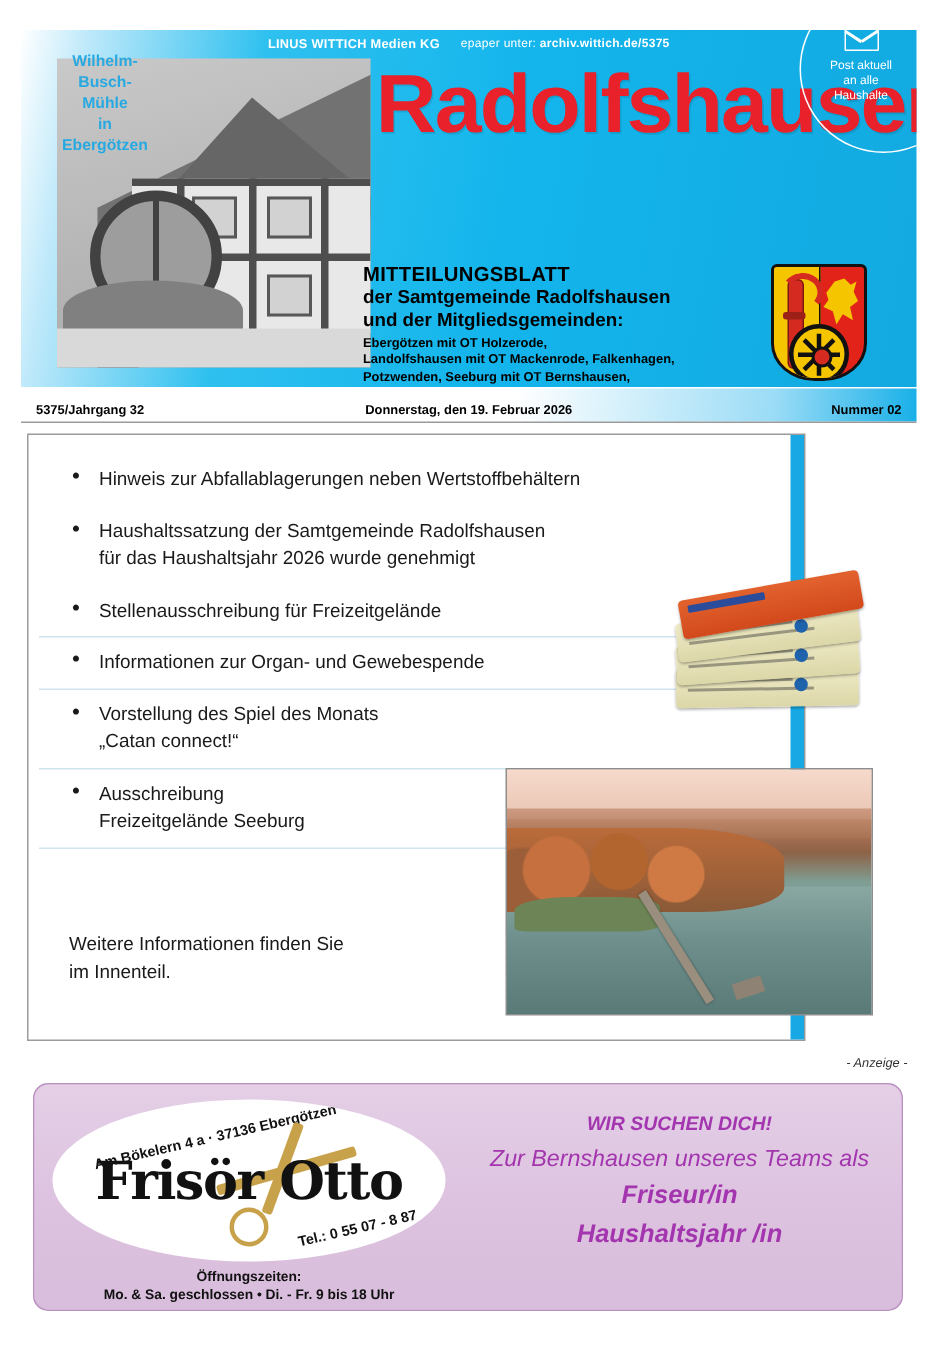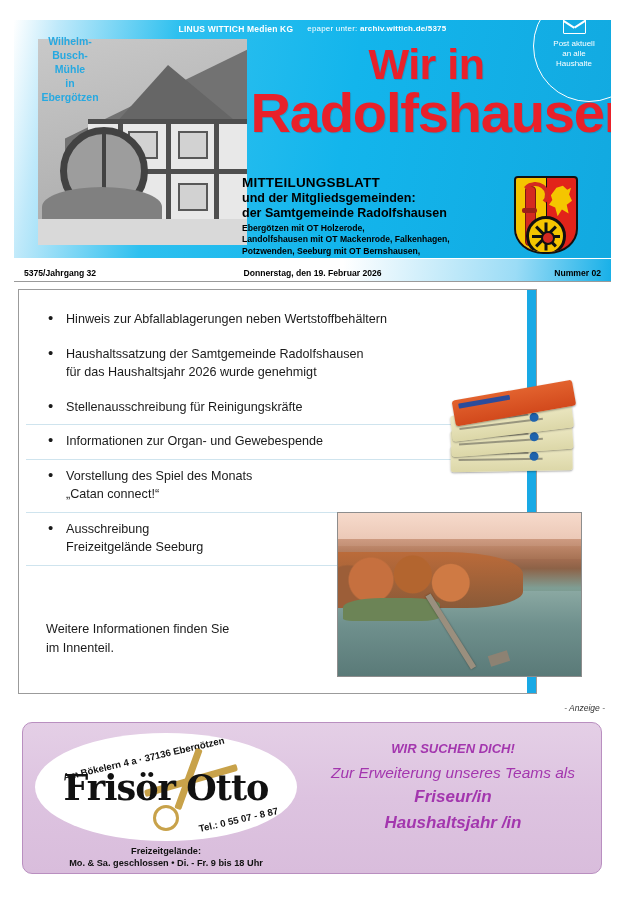--- a/index.html
+++ b/index.html
@@ -601,28 +601,27 @@
 
   <div class="mill-caption">
     <div>Wilhelm-</div>
     <div>Busch-</div>
     <div>Mühle</div>
     <div>in</div>
     <div>Ebergötzen</div>
   </div>
 
   <div class="title-block">
-    <div class="title-line1">Wir in</div>
     <div class="title-line2">Radolfshausen</div>
   </div>
 
   <div class="subtitle-block">
     <div class="sub-head">MITTEILUNGSBLATT</div>
+    <div class="sub-line">der Samtgemeinde Radolfshausen</div>
     <div class="sub-line">und der Mitgliedsgemeinden:</div>
-    <div class="sub-line">der Samtgemeinde Radolfshausen</div>
     <div class="sub-small">
       <div>Ebergötzen mit OT Holzerode,</div>
       <div>Landolfshausen mit OT Mackenrode, Falkenhagen,</div>
       <div>Potzwenden, Seeburg mit OT Bernshausen,</div>
       <div>Seulingen und Waake mit OT Bösinghausen</div>
     </div>
   </div>
 
   <div class="wappen">
     <div class="wappen-shield">
@@ -657,21 +656,21 @@
   <span class="dc">Donnerstag, den 19. Februar 2026</span>
   <span class="dr">Nummer 02</span>
 </div>
 
 <div class="panel">
   <div class="panel-blue-edge"></div>
 
   <div class="bullets">
     <div class="bullet">Hinweis zur Abfallablagerungen neben Wertstoffbehältern</div>
     <div class="bullet">Haushaltssatzung der Samtgemeinde Radolfshausen<br>für das Haushaltsjahr 2026 wurde genehmigt</div>
-    <div class="bullet sep-after">Stellenausschreibung für Reinigungskräfte</div>
+    <div class="bullet sep-after">Stellenausschreibung für Freizeitgelände</div>
     <div class="bullet sep-after">Informationen zur Organ- und Gewebespende</div>
     <div class="bullet sep-after">Vorstellung des Spiel des Monats<br>„Catan connect!“</div>
     <div class="bullet sep-after">Ausschreibung<br>Freizeitgelände Seeburg</div>
   </div>
 
   <div class="closing">Weitere Informationen finden Sie<br>im Innenteil.</div>
 
   <div class="cards-photo">
     <div class="card c4">
       <span class="line" style="top:7px;width:70px;"></span>
@@ -710,23 +709,23 @@
   <div class="ad-logo">
     <div class="ad-logo-addr">Am Bökelern 4 a · 37136 Ebergötzen</div>
     <div class="scissor-blade" style="left:150px;top:14px;width:7px;height:64px;transform:rotate(20deg);"></div>
     <div class="scissor-blade" style="left:108px;top:44px;width:96px;height:7px;transform:rotate(-16deg);"></div>
     <div class="scissor-ring" style="left:118px;top:72px;width:20px;height:20px;"></div>
     <div class="ad-logo-name">Frisör Otto</div>
     <div class="ad-logo-tel">Tel.: 0 55 07 - 8 87</div>
   </div>
 
   <div class="ad-hours">
-    <div>Freizeitgelände:</div>
+    <div>Öffnungszeiten:</div>
     <div>Mo. &amp; Sa. geschlossen • Di. - Fr. 9 bis 18 Uhr</div>
   </div>
 
   <div class="ad-copy">
     <div class="ad-l1">WIR SUCHEN DICH!</div>
-    <div class="ad-l2">Zur Erweiterung unseres Teams als</div>
+    <div class="ad-l2">Zur Bernshausen unseres Teams als</div>
     <div class="ad-l3">Friseur/in</div>
     <div class="ad-l4">Haushaltsjahr /in</div>
   </div>
 </div>
 
 </body></html>

